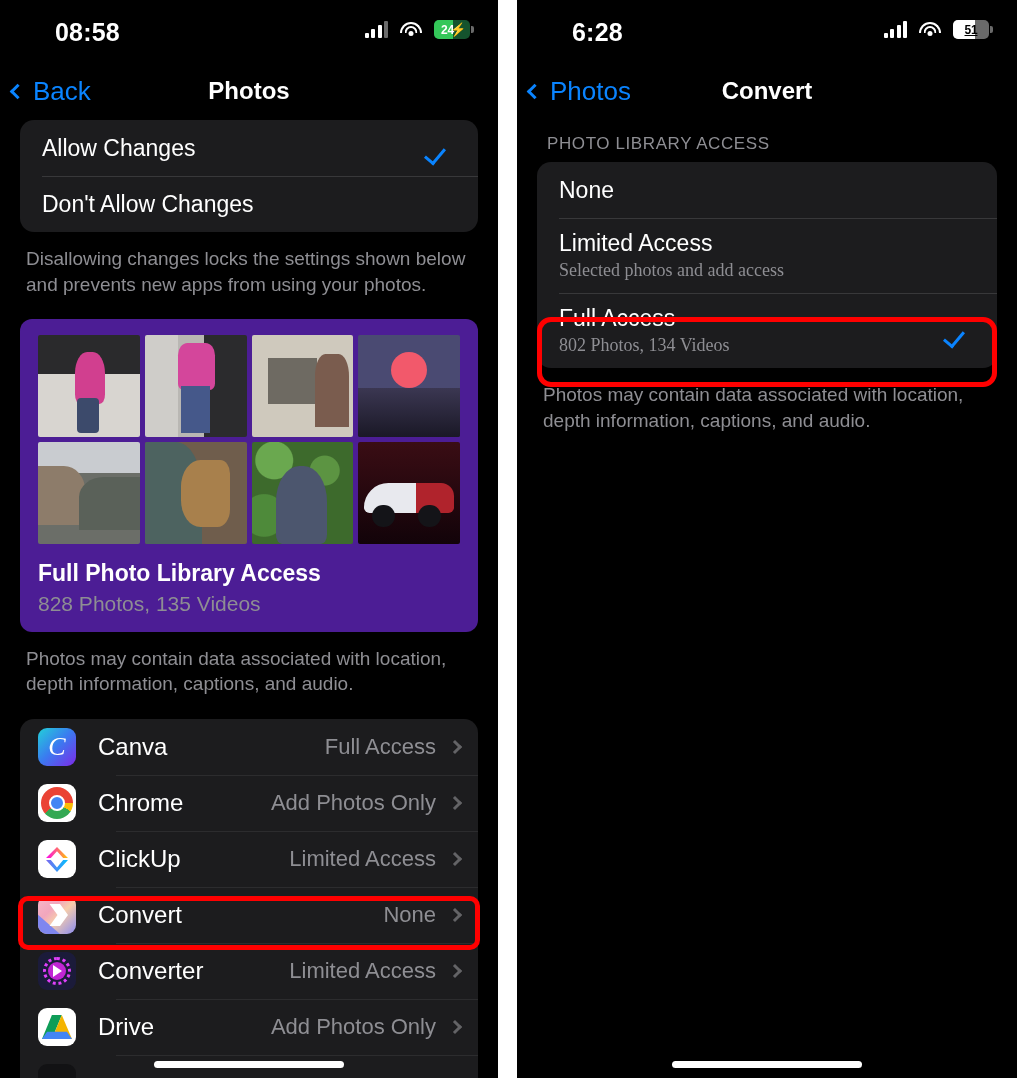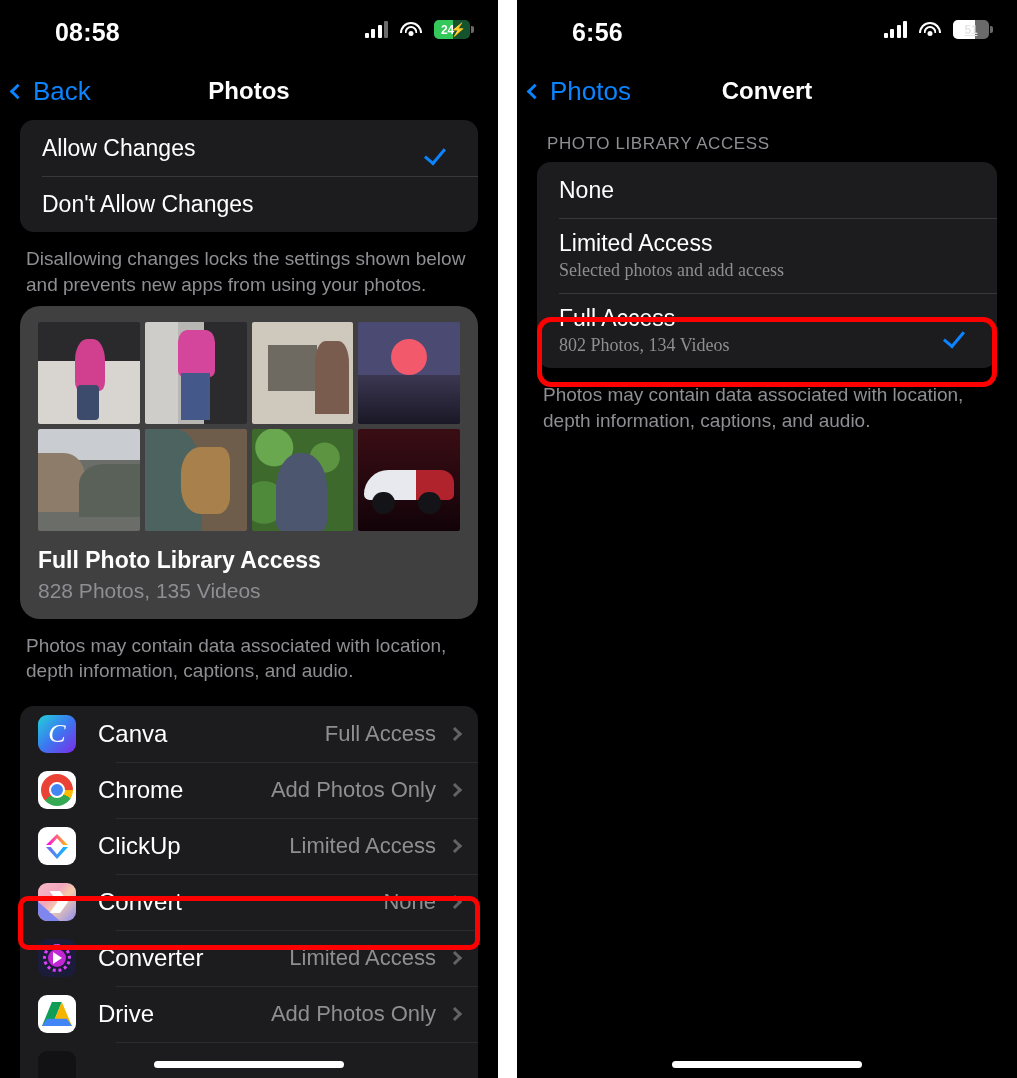--- a/index.html
+++ b/index.html
@@ -54,21 +54,21 @@
     width:3px; height:7px; border-radius:0 2px 2px 0; background:#6a6a6a;
   }
   .batt.charging { background:#14532d; color:#fff; }
   .batt.charging .fill {
     position:absolute; left:0; top:0; bottom:0; width:52%;
     background:#34c759; border-radius:5px 0 0 5px;
   }
   .batt.charging .lbl { position:relative; z-index:2; padding-right:9px; }
   .batt.charging .bolt { position:absolute; z-index:2; right:4px; top:2px;
     font-size:13px; line-height:15px; color:#fff; }
-  .batt.plain { background:#6a6a6a; color:#e5e5e5;text-decoration:underline; }
+  .batt.plain { background:#6a6a6a; color:#000000;text-decoration:underline; }
   .batt.plain .fill {
     position:absolute; left:0; top:0; bottom:0; width:62%;
     background:#ffffff; border-radius:5px 0 0 5px;
   }
   .batt.plain .lbl { position:relative; z-index:2; }
 
   
   .navbar { position:relative; height:58px; }
   .nav-back {
     position:absolute; left:12px; top:0; height:58px;
@@ -114,22 +114,22 @@
     margin:14px 26px 0 26px;
     color:#8e8e93; font-size:19px; line-height:1.35;
   }
   .section-header {
     margin:14px 30px 8px 30px;
     color:#8e8e93; font-size:17px; letter-spacing:.6px;
   }
 
   
   .photo-card {
-    margin:9px 20px 0 20px; background:#404040;
-    border-radius:20px; padding:16px 18px 16px 18px;
+    margin:22px 20px 0 20px; background:#4c1d95;
+    border-radius:12px; padding:16px 18px 16px 18px;
   }
   .photo-grid {
     display:grid; grid-template-columns:repeat(4,1fr);
     gap:5px;
   }
   .thumb { width:100%; aspect-ratio:1/1; border-radius:2px; overflow:hidden; position:relative; }
   .lib-title { margin-top:16px; color:#fff; font-size:23px; font-weight:bold; }
   .lib-sub { margin-top:5px; color:#8e8e93; font-size:21px; }
 
   
@@ -370,21 +370,21 @@
     </div>
 
     <div class="hl" style="left:18px; top:896px; width:462px; height:54px;"></div>
 
     <div class="home-indicator"></div>
   </div>
 
   <div class="phone" id="phone-right">
 
     <div class="statusbar">
-      <div class="status-time">6:56</div>
+      <div class="status-time">6:28</div>
       <div class="status-right">
         <div class="sig">
             <i></i>
             <i></i>
             <i></i>
             <i></i>
           </div>
         <div class="wifi">
             <span class="w1"></span>
             <span class="w2"></span>

